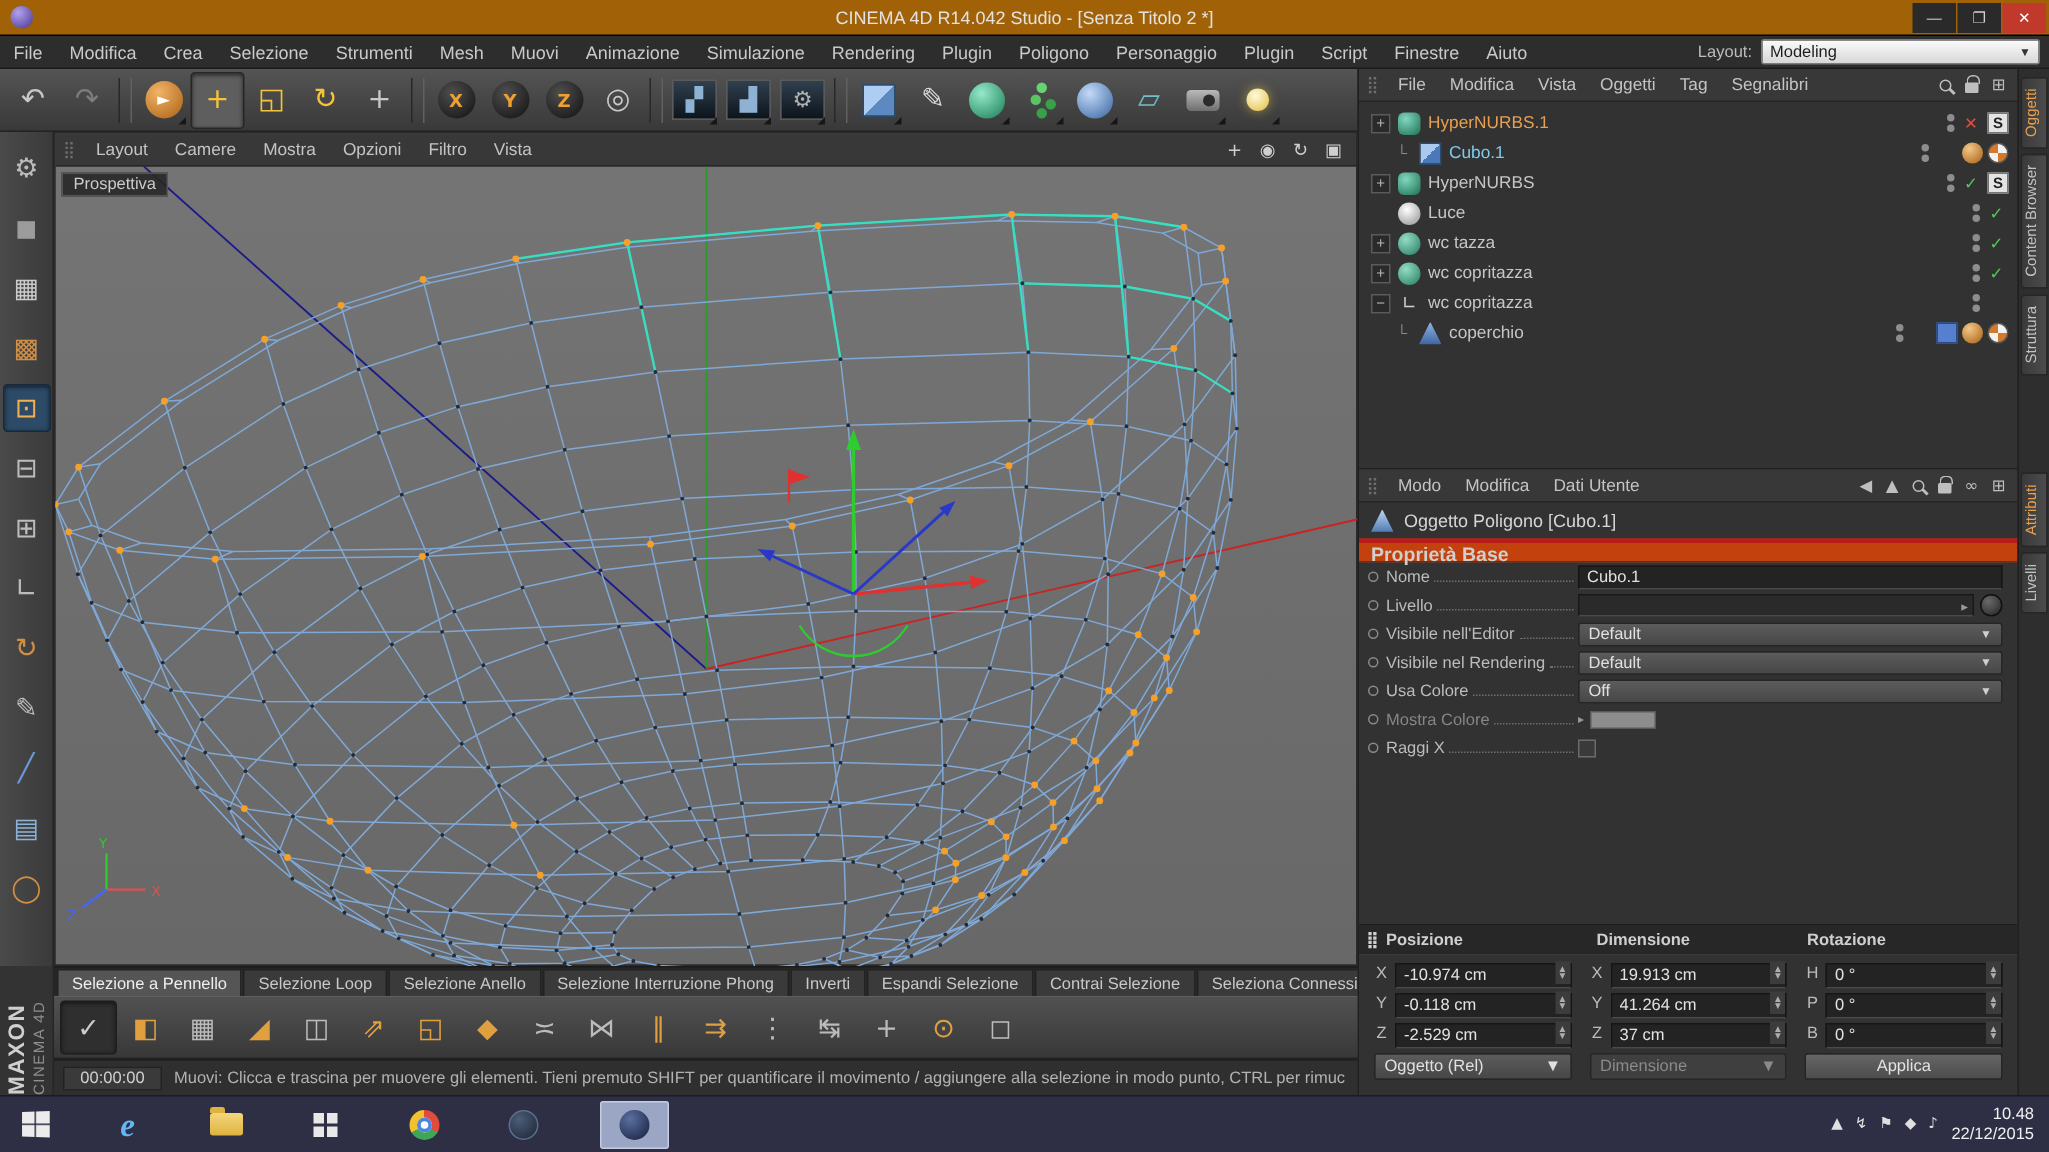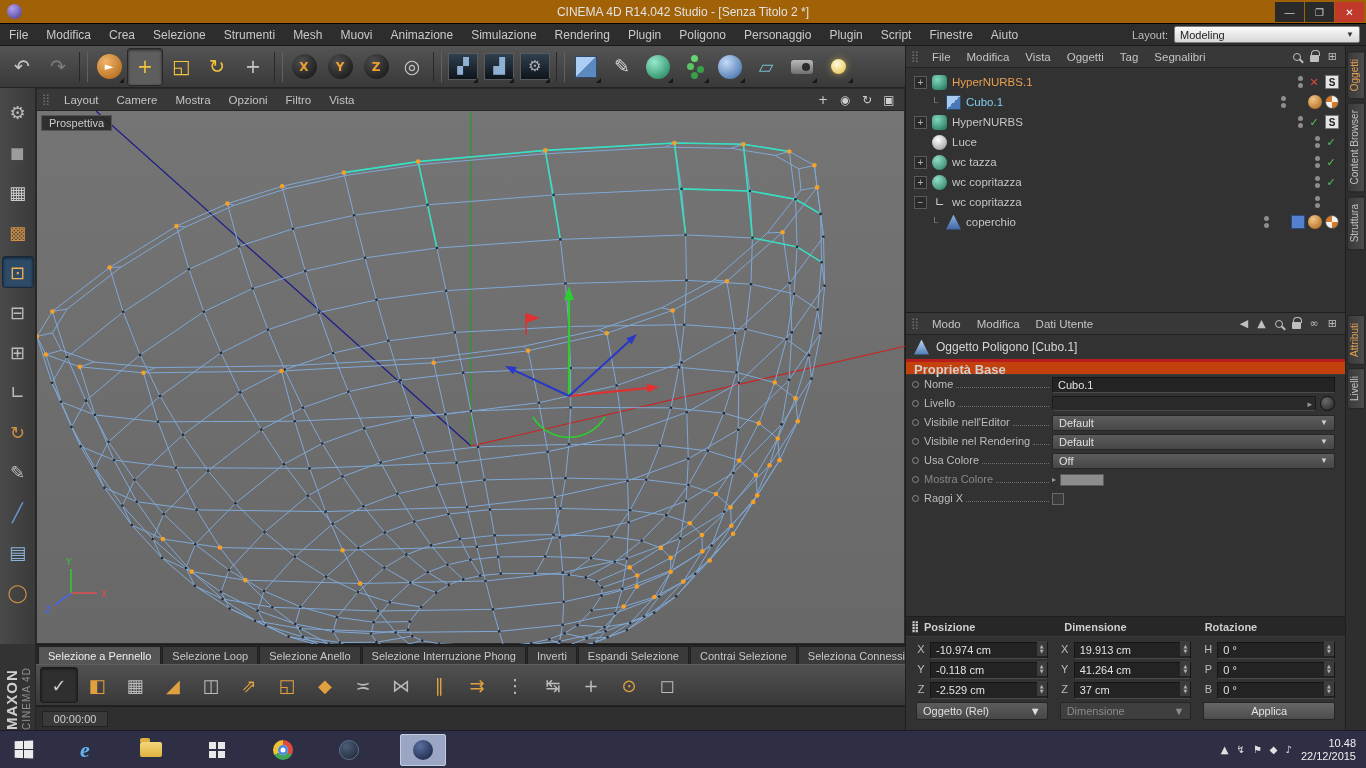--- a/index.html
+++ b/index.html
@@ -1245,20 +1245,21 @@
         <span class="glyph icon" style="color: rgb(224, 160, 64);">⊙</span>
       </span>
 
       <span class="btool">
         <span class="glyph icon" style="color: rgb(187, 187, 187);">◻</span>
       </span>
     </div>
 
   <div class="statusbar">
     <span class="status-time">00:00:00</span>
+    <span class="status-msg">Muovi: Clicca e trascina per muovere gli elementi. Tieni premuto SHIFT per quantificare il movimento / aggiungere alla selezione in modo punto, CTRL per rimuc</span>
   </div>
 
   <div class="taskbar">
     <div class="tb-start">
         <span class="winlogo">
           <i></i>
           <i></i>
           <i></i>
           <i></i>
         </span>

